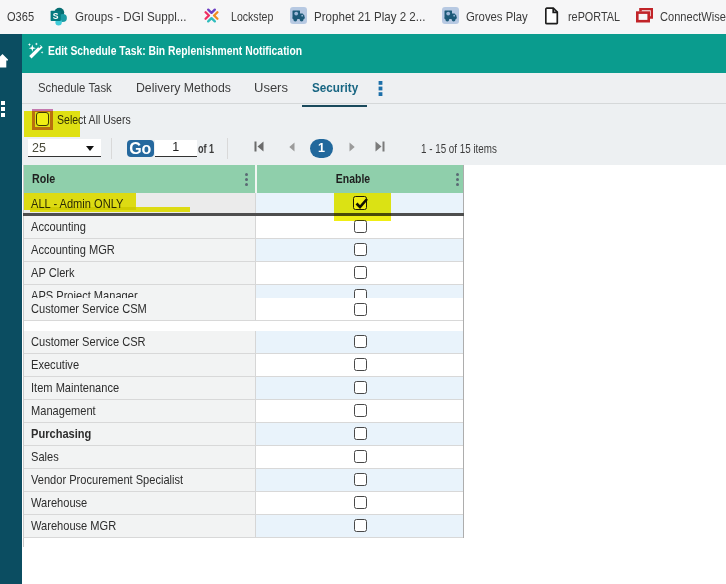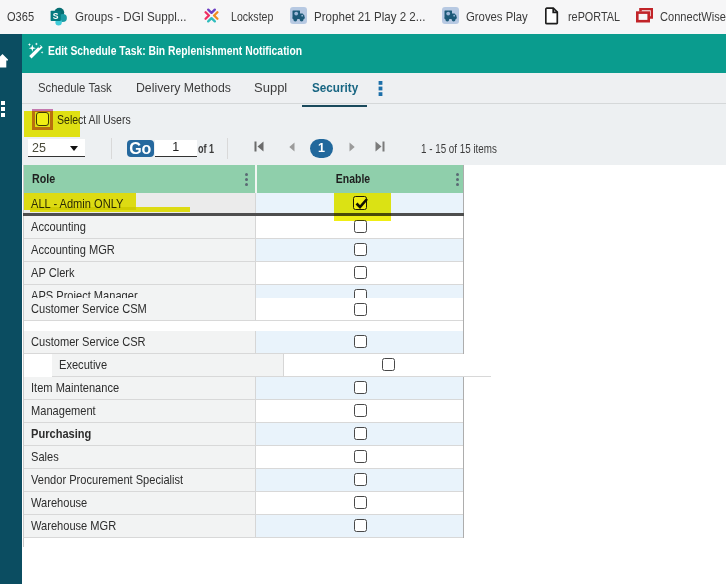--- a/index.html
+++ b/index.html
@@ -22,21 +22,21 @@
   #tab-active { color:#176582; font-weight:bold; }
   #tab-underline { left:302px; top:104.5px; width:65px; height:2.5px; background:#1a4a5c; z-index:5; }
 
   
   #band { left:22px; top:104px; width:704px; height:61px; background:#edf0f2; }
 
   #red-rect { left:32px; top:108.5px; width:21px; height:21px; border:3px solid #c478ae; }
   #chk-all { left:35.5px; top:112px; width:13.5px; height:13.5px; background:#fff; border:1.9px solid #3f3f3f; border-radius:3px; }
   #lbl-all { left:57px; top:112px; font-size:13px; color:#333; transform:scaleX(0.81); transform-origin:0 50%; white-space:nowrap; }
 
-  #dd { left:28px; top:138.5px; width:57px; height:18.5px; background:#fff; border-bottom:1.8px solid #333; }
+  #dd { left:28px; top:138.5px; width:73px; height:18.5px; background:#fff; border-bottom:1.8px solid #333; }
   #dd .v { position:absolute; left:4px; top:2px; font-size:12.5px; color:#4a4a3a; }
   #dd .caret { position:absolute; right:7px; top:7px; width:0; height:0; border-left:4.5px solid transparent; border-right:4.5px solid transparent; border-top:5.5px solid #111; }
   #sep1 { left:110.5px; top:138px; width:1.5px; height:21px; background:#d9d9d9; }
   #go { left:127px; top:139.5px; width:26.5px; height:17.5px; background:#25689e; border-radius:4px; color:#fff; font-weight:bold; font-size:16px; text-align:center; line-height:17px; }
   #pginput { left:155px; top:139.5px; width:41.5px; height:17px; background:#fff; border-bottom:1.8px solid #333; font-size:12.5px; color:#222; text-align:center; line-height:15px; }
   #of1 { left:198px; top:141px; font-size:13px; font-weight:bold; color:#3b3b3b; transform:scaleX(0.70); transform-origin:0 50%; white-space:nowrap; }
   #sep2 { left:226.5px; top:138px; width:1.5px; height:21px; background:#d9d9d9; }
   #items { left:421px; top:141.5px; font-size:12.6px; color:#3c3c3c; transform:scaleX(0.78); transform-origin:0 50%; white-space:nowrap; }
   .pgico { position:absolute; top:141px; }
   #pill { left:310px; top:138.5px; width:23px; height:19.5px; background:#21689c; border-radius:10px; color:#fff; font-weight:bold; font-size:12.5px; text-align:center; line-height:19px; }
@@ -146,21 +146,21 @@
         <path d="M16.1 10.0 L16.45 11.05 L17.5 11.4 L16.45 11.75 L16.1 12.8 L15.75 11.75 L14.7 11.4 L15.75 11.05 Z"></path>
       </g>
       <path d="M12.6 6.6 L14.4 4.8" stroke="#0a9c8e" stroke-width="1.5" fill="none"></path>
     </svg>
     <div class="title">Edit Schedule Task: Bin Replenishment Notification</div>
   </div>
 
   <div class="abs" id="tabrow">
     <span class="tab" style="left:16px; transform:scaleX(0.875);">Schedule Task</span>
     <span class="tab" style="left:114px; transform:scaleX(0.945);">Delivery Methods</span>
-    <span class="tab" style="left:232px; transform:scaleX(1.0);">Suppl</span>
+    <span class="tab" style="left:232px; transform:scaleX(1.0);">Users</span>
     <span class="tab" id="tab-active" style="left:290px; transform:scaleX(0.90);">Security</span>
   </div>
   <div class="abs" id="tab-underline"></div>
   <svg class="abs" style="left:377.5px; top:81px;" width="5" height="16" viewBox="0 0 5 16">
     <rect x="0.6" y="0" width="3.8" height="3.8" fill="#1c6fa9"></rect>
     <rect x="0.6" y="5.6" width="3.8" height="3.8" fill="#1c6fa9"></rect>
     <rect x="0.6" y="11.2" width="3.8" height="3.8" fill="#1c6fa9"></rect>
   </svg>
 
   <div class="abs" id="band"></div>
@@ -263,21 +263,21 @@
         </div>
       </div>
       <div class="row alt" style="top: 165.5px;">
         <div class="cellA">
           <span class="rlbl">Customer Service CSR</span>
         </div>
         <div class="cellB">
           <div class="cbx"></div>
         </div>
       </div>
-      <div class="row" style="top: 188.5px; margin-left: 28px;">
+      <div class="row" style="top: 188.5px;">
         <div class="cellA">
           <span class="rlbl">Executive</span>
         </div>
         <div class="cellB">
           <div class="cbx"></div>
         </div>
       </div>
       <div class="row alt" style="top: 211.5px;">
         <div class="cellA">
           <span class="rlbl">Item Maintenance</span>

